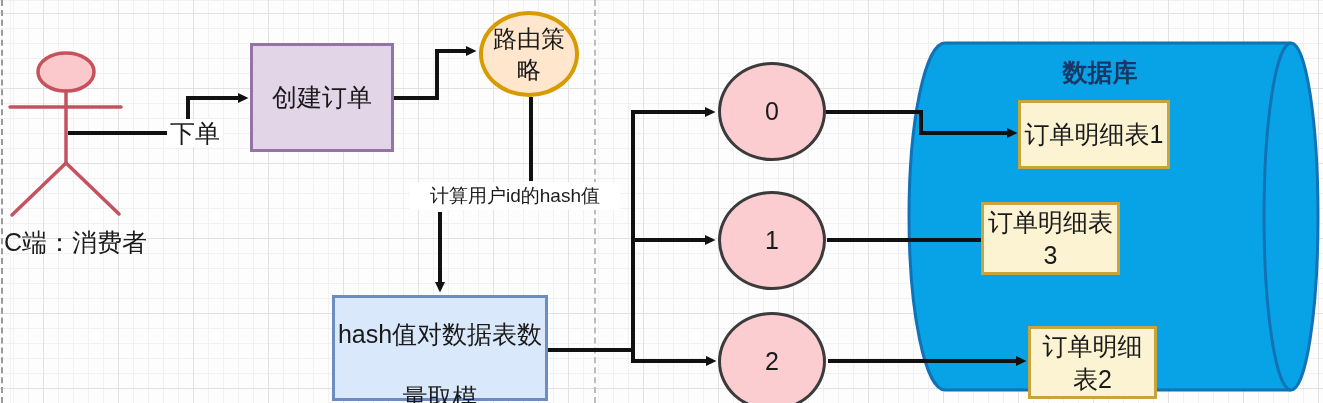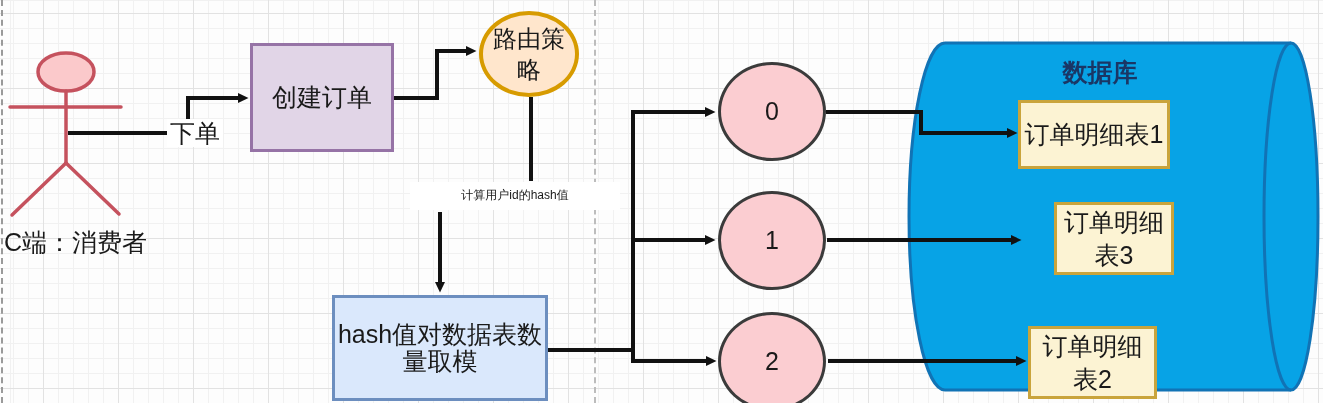--- a/index.html
+++ b/index.html
@@ -19,34 +19,34 @@
   .sep-mid{left:594px;border-left:2px dashed #bcbcbc;}
   #wire-layer{position:absolute;left:0;top:0;z-index:2;}
   .node{
     position:absolute;display:flex;align-items:center;justify-content:center;
     text-align:center;box-sizing:border-box;font-size:25px;color:#1a1a1a;z-index:3;
     line-height:1.3;
   }
   .box-create{left:250px;top:43px;width:144px;height:109px;background:#e1d5e7;border:3px solid #9673a6;}
   .ellipse-routing{left:479px;top:11px;width:100px;height:86px;background:#ffe6cc;border:4px solid #d79b00;border-radius:50%;font-size:24px;}
   .box-hash{left:332px;top:295px;width:216px;height:106px;background:#dae8fc;border:3px solid #6c8ebf;flex-direction:column;line-height:27px;}
-  .box-hash span{display:block;}
+  .box-hash span{display:block;margin-top:36px;}
   .shard{width:108px;height:99px;background:#fbcdd1;border:3.5px solid #3b3b3b;border-radius:50%;}
   .shard-0{left:718px;top:62px;}
   .shard-1{left:718px;top:191px;}
   .shard-2{left:718px;top:312px;}
   .db-title{left:1020px;top:56px;width:160px;color:#1a3665;font-weight:bold;z-index:4;}
   .table{background:#fcf3d3;border:3px solid #c9a43c;z-index:4;text-align:center;}
   .table-1{left:1018px;top:100px;width:152px;height:69px;}
-  .table-3{left:1054px;top:202px;width:120px;height:73px;}
+  .table-3{left:981px;top:202px;width:139px;height:73px;}
   .table-2{left:1028px;top:326px;width:129px;height:73px;}
   .actor-label{left:4px;top:226px;width:160px;justify-content:flex-start;text-align:center;}
   .edge-label{background:#ffffff;padding:0 3px;z-index:5;}
   .label-order{left:133px;top:119px;width:56px;height:28px;margin-left:34px;}
-  .label-hash{left:410px;top:182px;width:210px;height:28px;font-size:12px;}
+  .label-hash{left:410px;top:182px;width:210px;height:28px;font-size:19px;}
 </style>
 </head>
 <body>
 
 <div id="canvas">
 
   <div class="page-sep sep-left"></div>
   <div class="page-sep sep-mid"></div>
 
   <svg id="wire-layer" width="1323" height="403" viewBox="0 0 1323 403">

